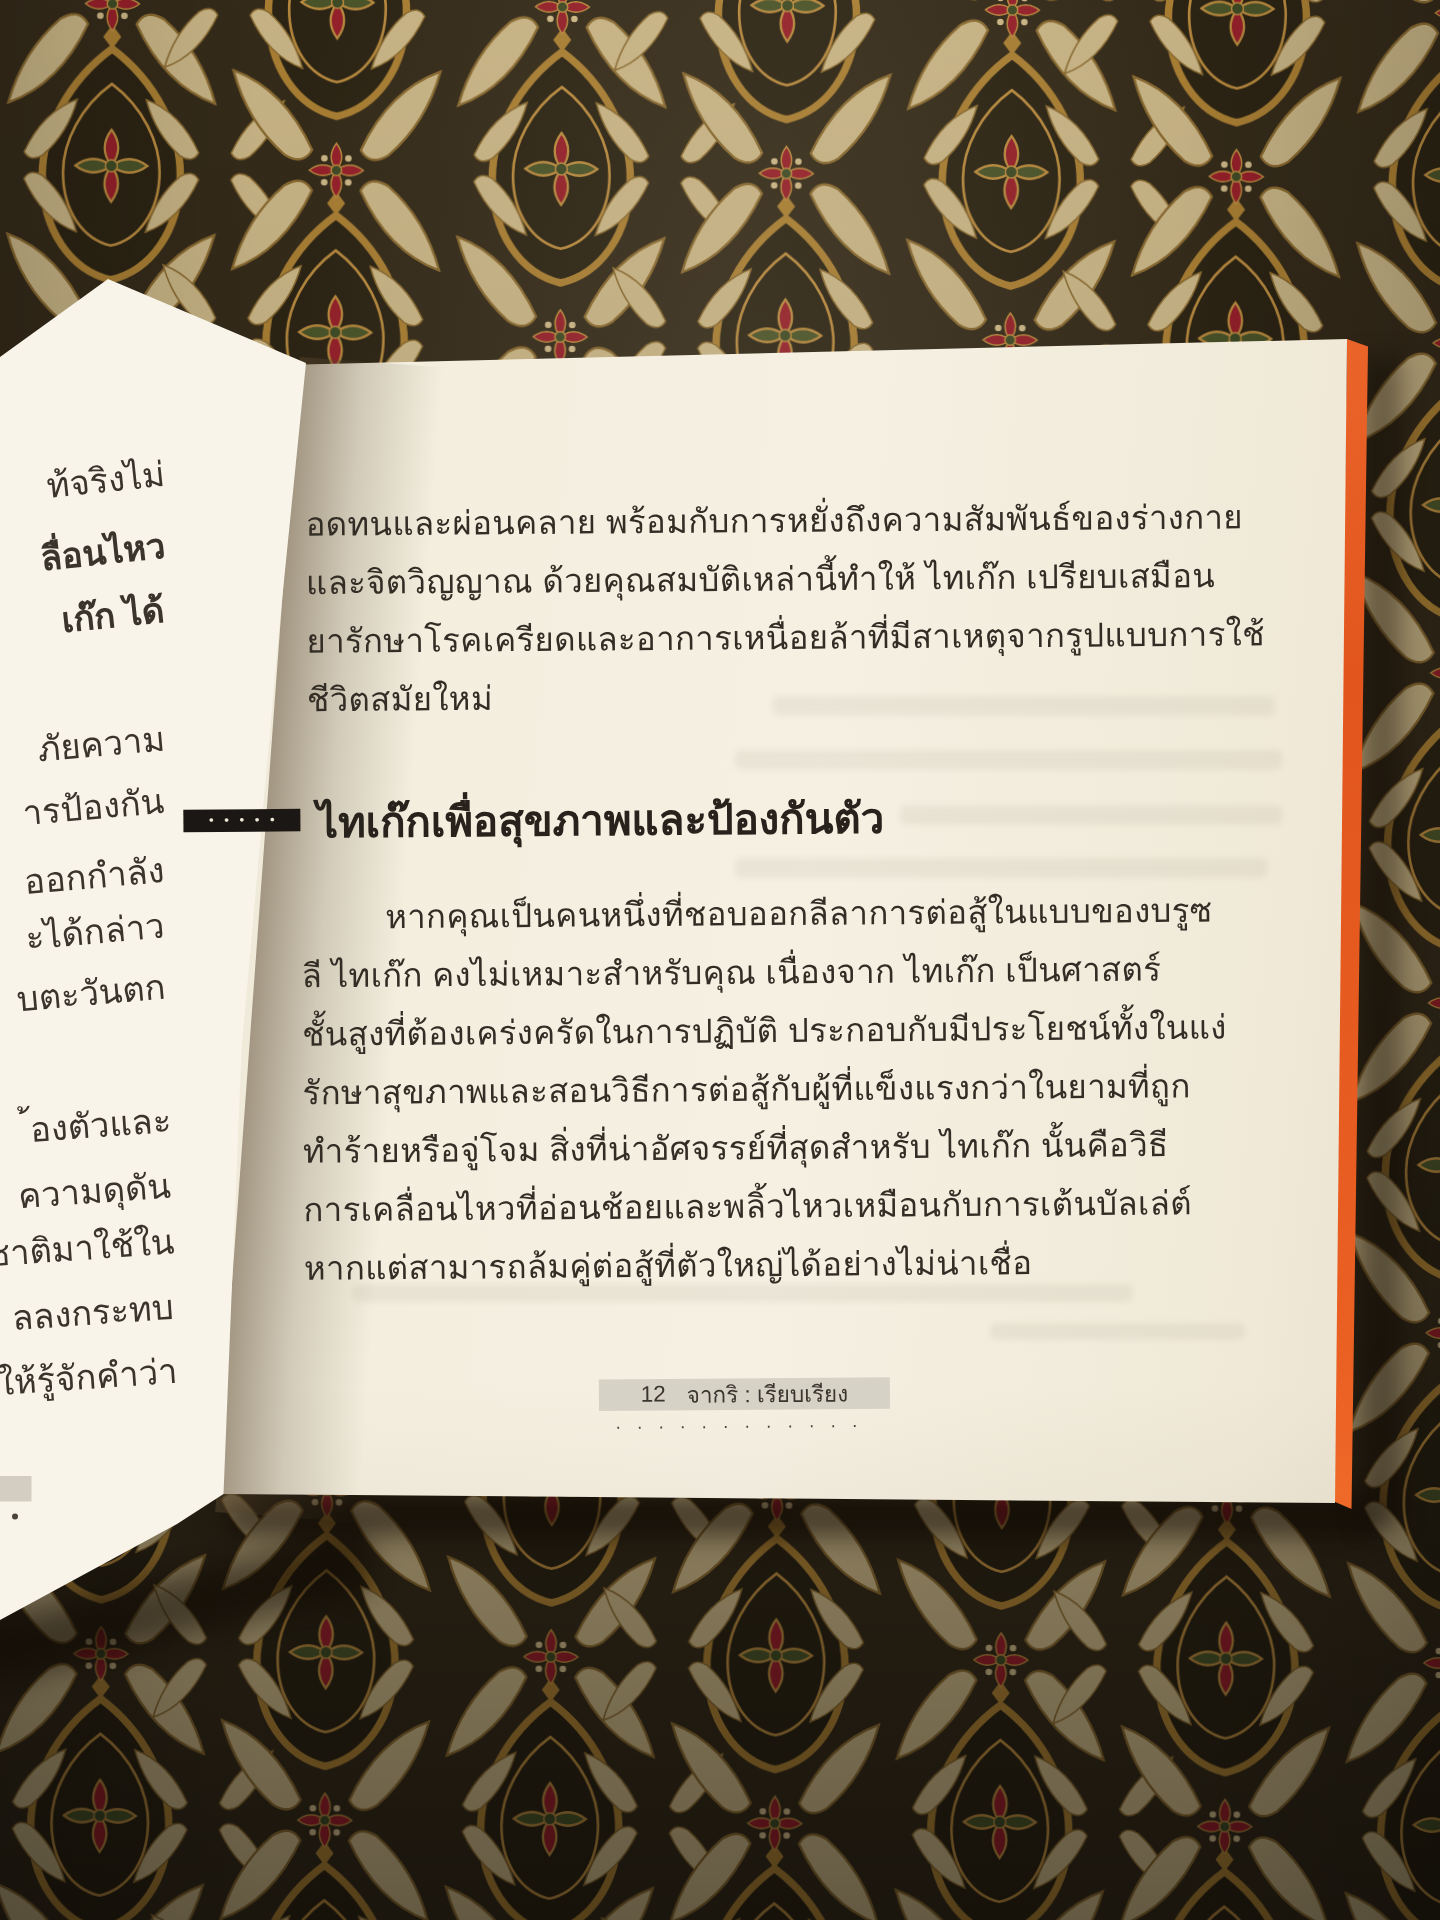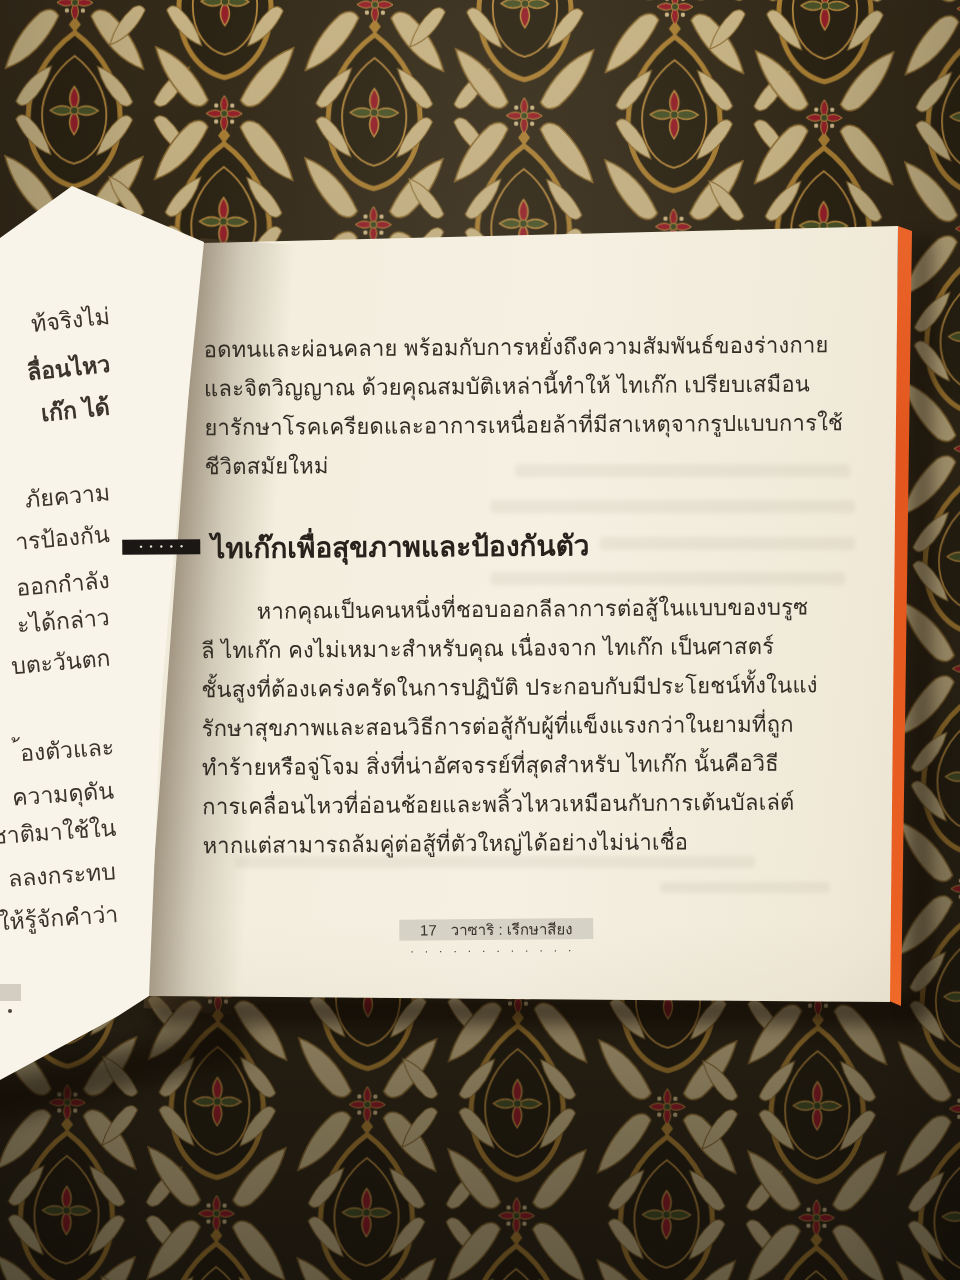--- a/index.html
+++ b/index.html
@@ -175,22 +175,22 @@
     <div class="line">หากคุณเป็นคนหนึ่งที่ชอบออกลีลาการต่อสู้ในแบบของบรูซ</div>
     <div class="line">ลี ไทเก๊ก คงไม่เหมาะสำหรับคุณ เนื่องจาก ไทเก๊ก เป็นศาสตร์</div>
     <div class="line">ชั้นสูงที่ต้องเคร่งครัดในการปฏิบัติ ประกอบกับมีประโยชน์ทั้งในแง่</div>
     <div class="line">รักษาสุขภาพและสอนวิธีการต่อสู้กับผู้ที่แข็งแรงกว่าในยามที่ถูก</div>
     <div class="line">ทำร้ายหรือจู่โจม สิ่งที่น่าอัศจรรย์ที่สุดสำหรับ ไทเก๊ก นั้นคือวิธี</div>
     <div class="line">การเคลื่อนไหวที่อ่อนช้อยและพลิ้วไหวเหมือนกับการเต้นบัลเล่ต์</div>
     <div class="line">หากแต่สามารถล้มคู่ต่อสู้ที่ตัวใหญ่ได้อย่างไม่น่าเชื่อ</div>
   </div>
 
   <div class="footer-band">
-    <span>17</span>
-    <span>วาซาริ : เรีกษาสียง</span>
+    <span>12</span>
+    <span>จากริ : เรียบเรียง</span>
   </div>
   <div class="footer-dots">............</div>
 </div>
 
 <div class="left-frags">
   <div class="lf lf1">ท้จริงไม่</div>
   <div class="lf lf2 b">ลื่อนไหว</div>
   <div class="lf lf3 b">เก๊ก ได้</div>
   <div class="lf lf4">ภัยความ</div>
   <div class="lf lf5">ารป้องกัน</div>

